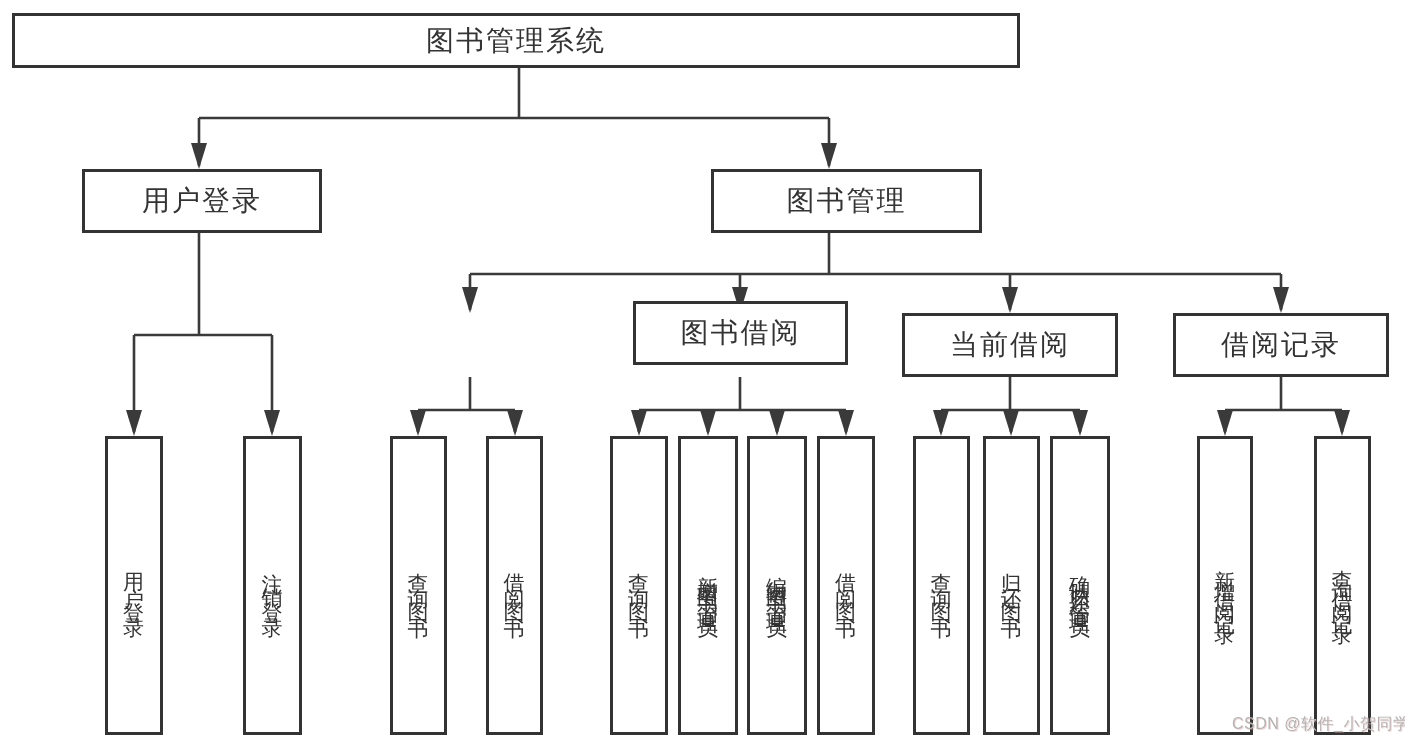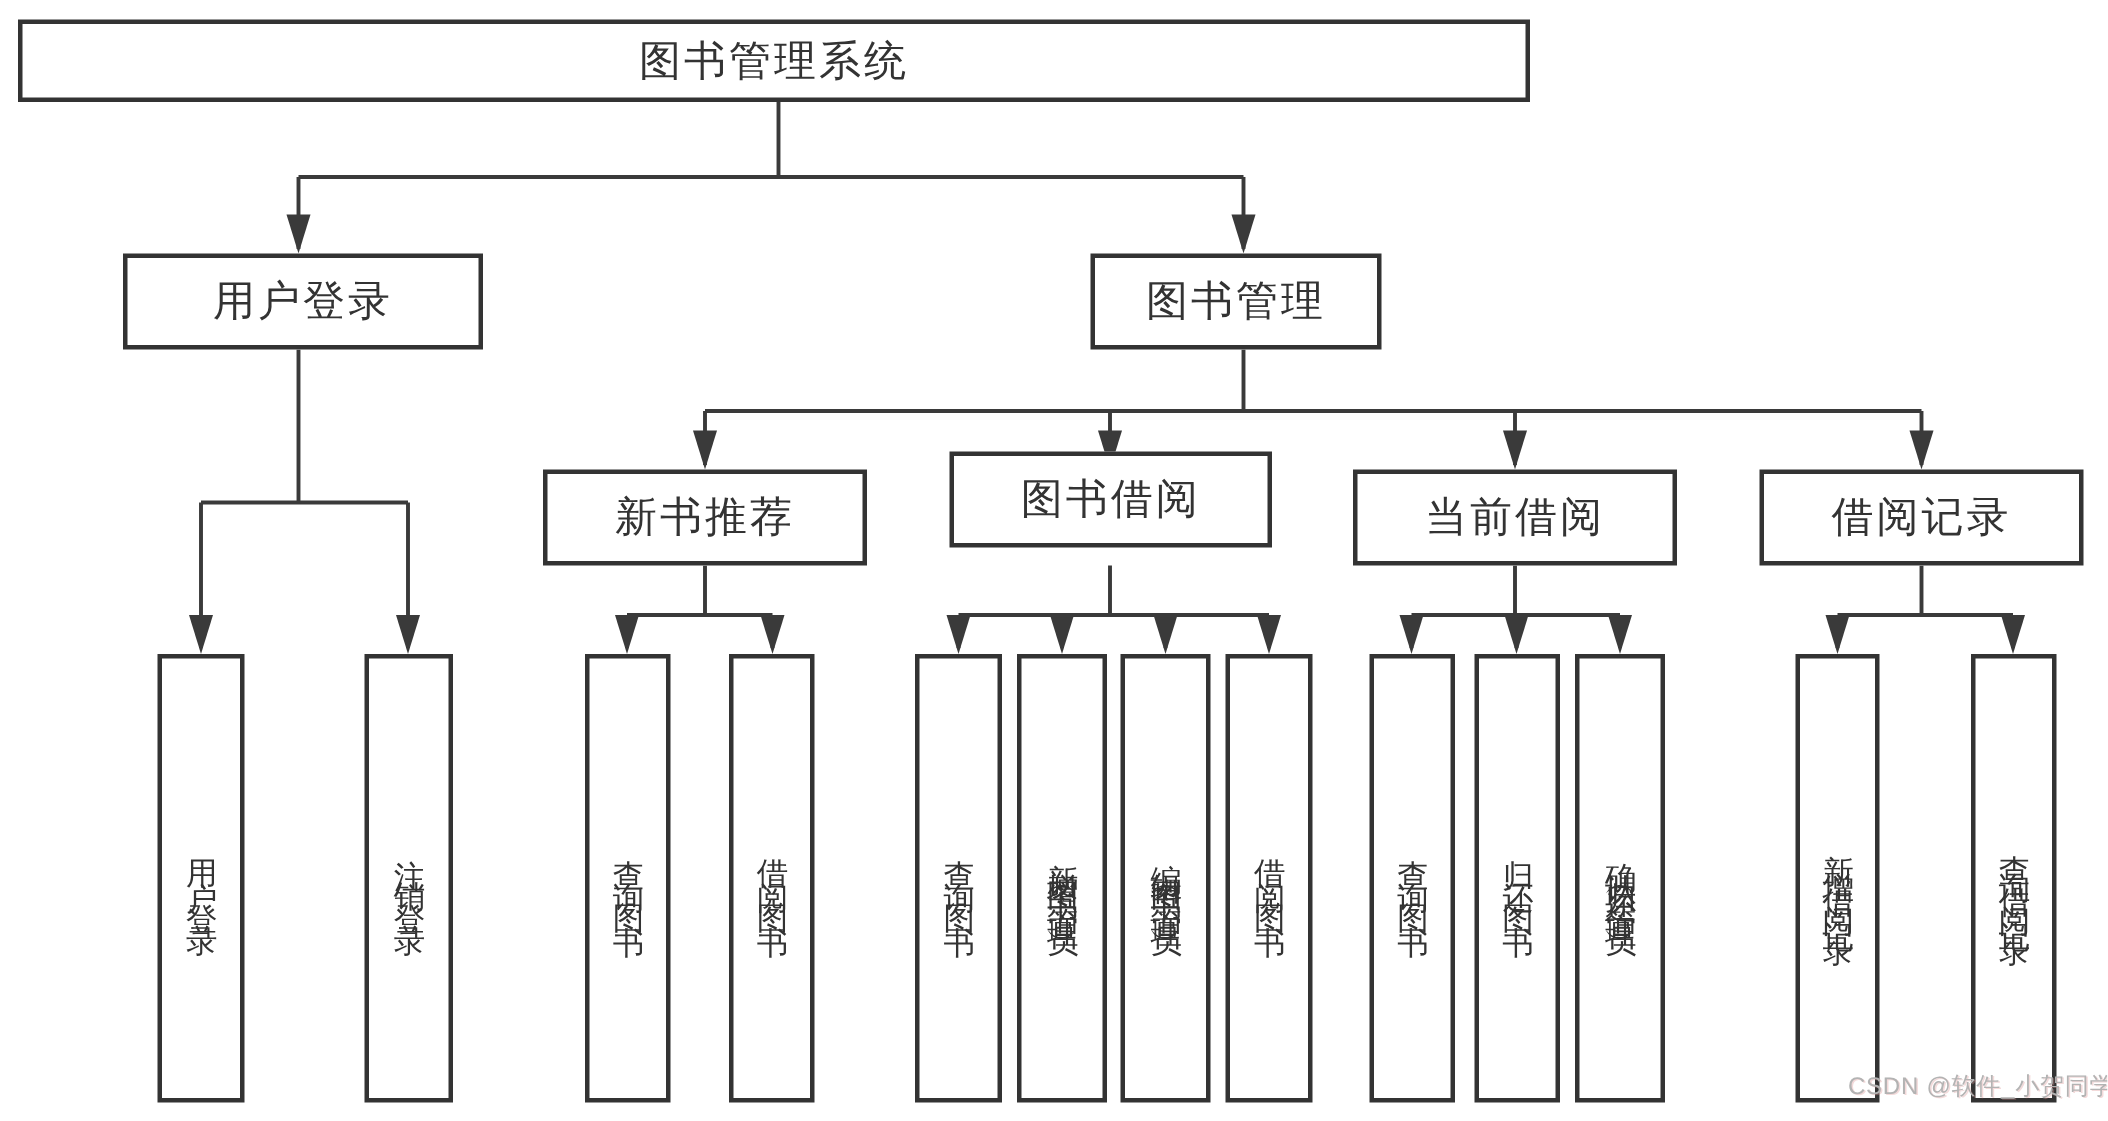--- a/index.html
+++ b/index.html
@@ -80,27 +80,24 @@
     </g>
   </svg>
 
   <div class="node box-h" style="left:12px;top:13px;width:1008px;height:55px;">
     <span>图书管理系统</span>
   </div>
 
   <div class="node box-h" style="left:82px;top:169px;width:240px;height:64px;">
     <span>用户登录</span>
   </div>
-  <div class="node box-h" style="left:711px;top:169px;width:194px;height:64px;margin-left:16px;">
+  <div class="node box-h" style="left:711px;top:169px;width:271px;height:64px;">
     <span>图书管理</span>
   </div>
 
-  <div class="node box-h" style="left:362px;top:313px;width:216px;height:64px;">
-    <span>新书推荐</span>
-  </div>
   <div class="node box-h" style="left:633px;top:301px;width:215px;height:64px;">
     <span>图书借阅</span>
   </div>
   <div class="node box-h" style="left:902px;top:313px;width:216px;height:64px;">
     <span>当前借阅</span>
   </div>
   <div class="node box-h" style="left:1173px;top:313px;width:216px;height:64px;">
     <span>借阅记录</span>
   </div>
 

